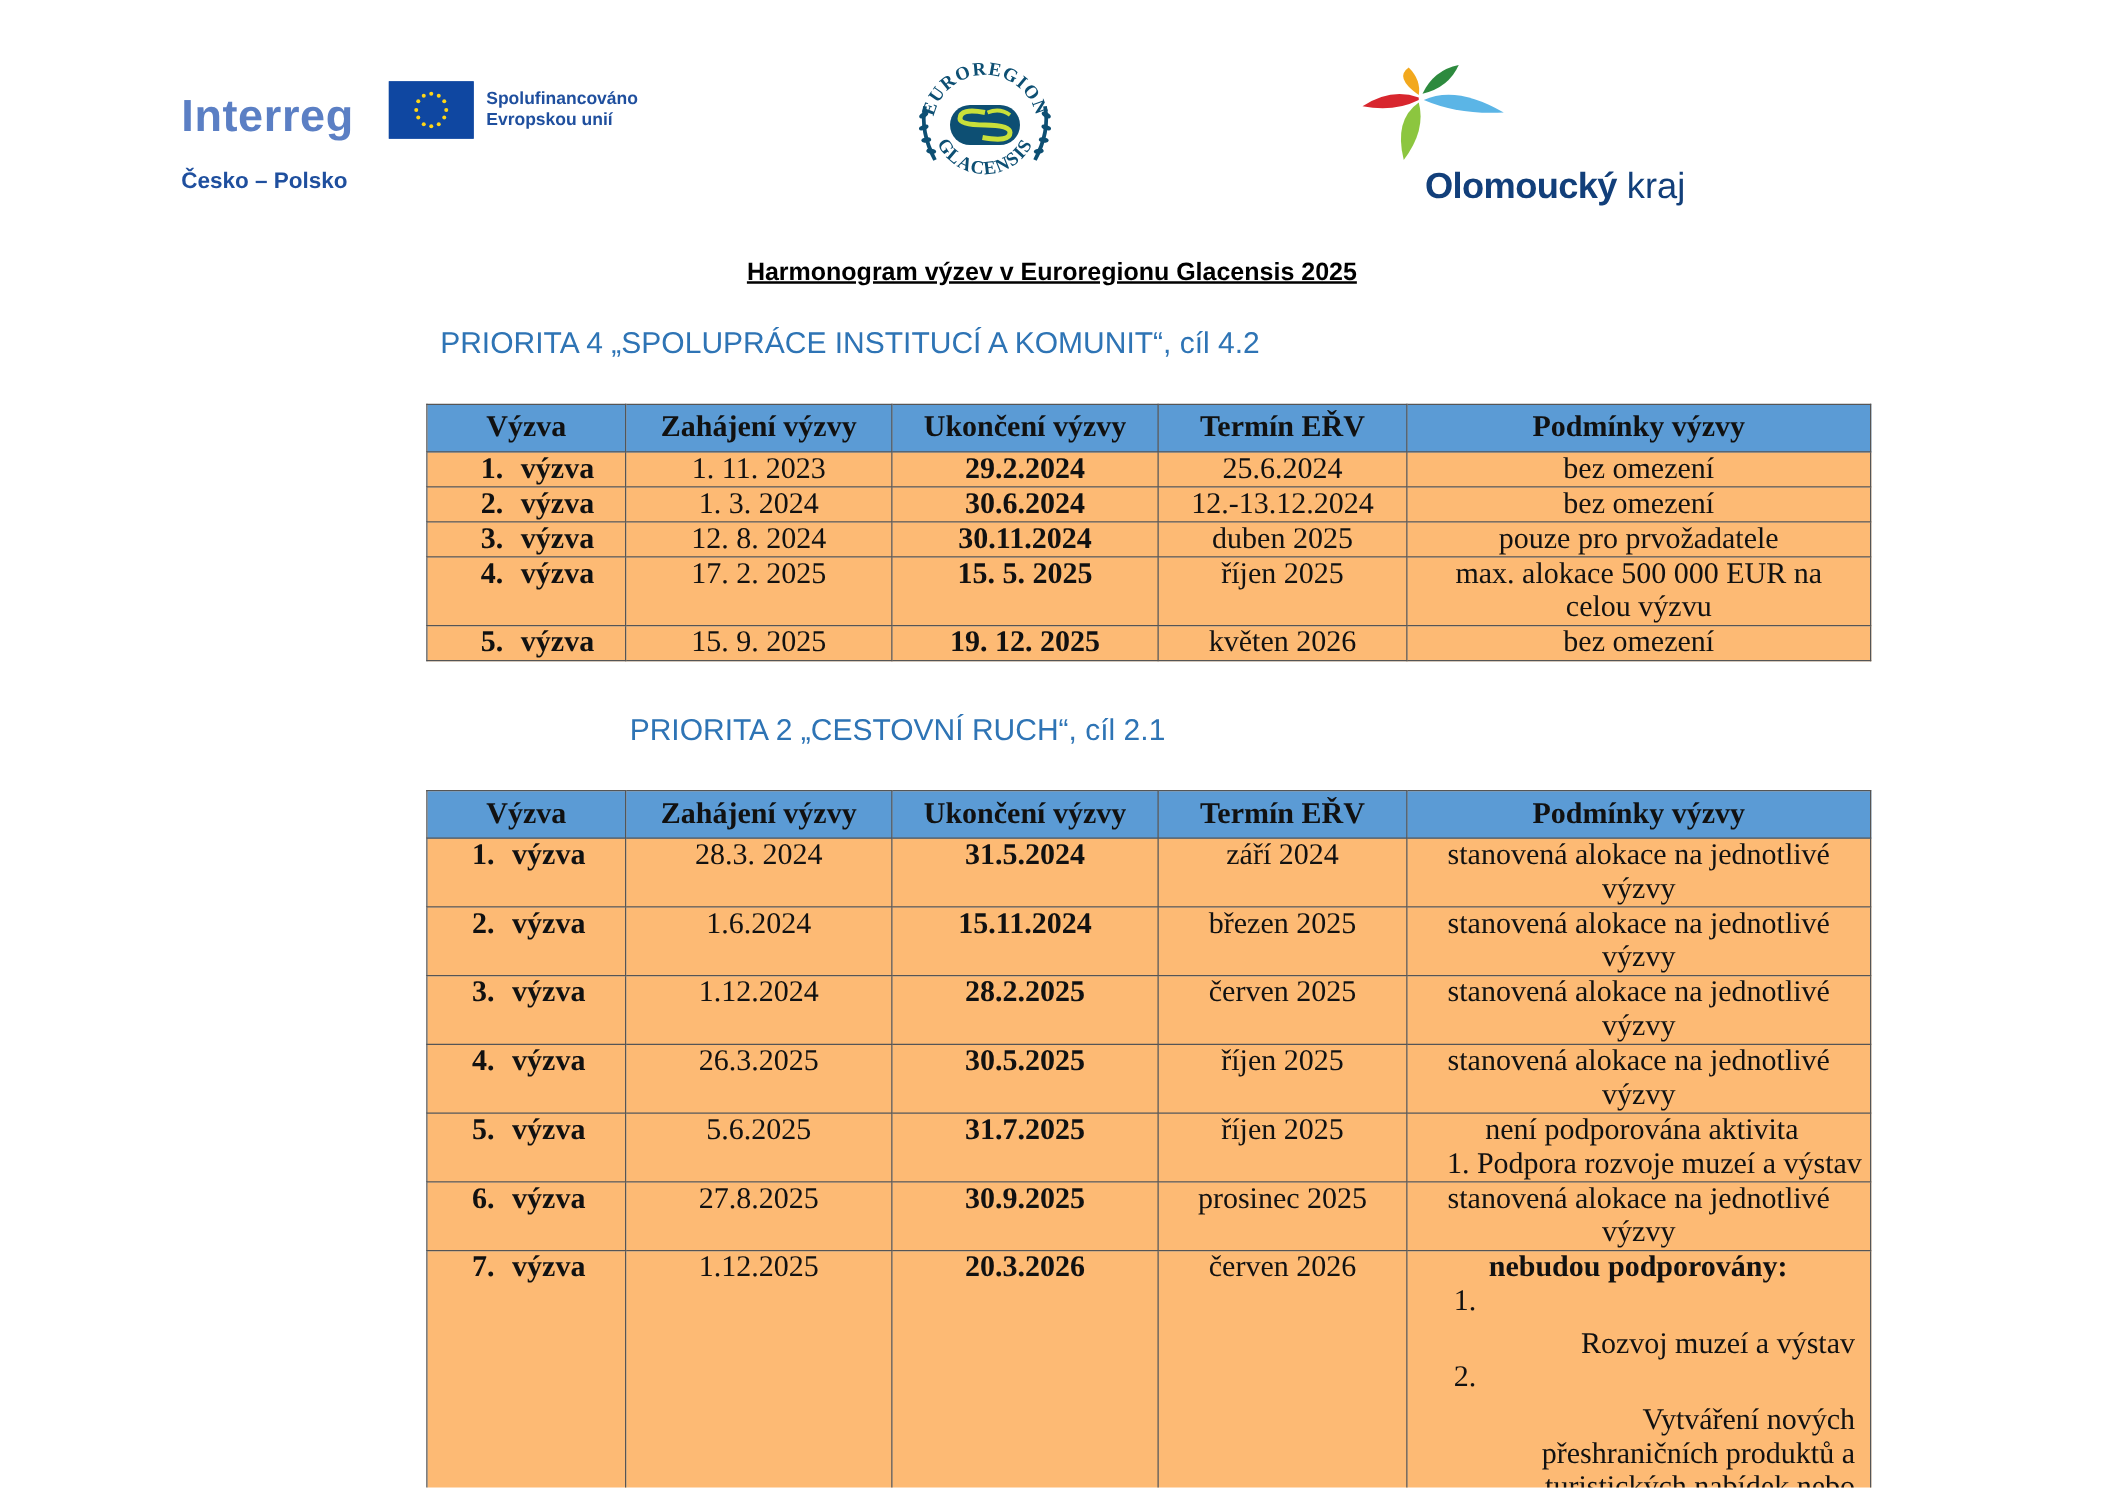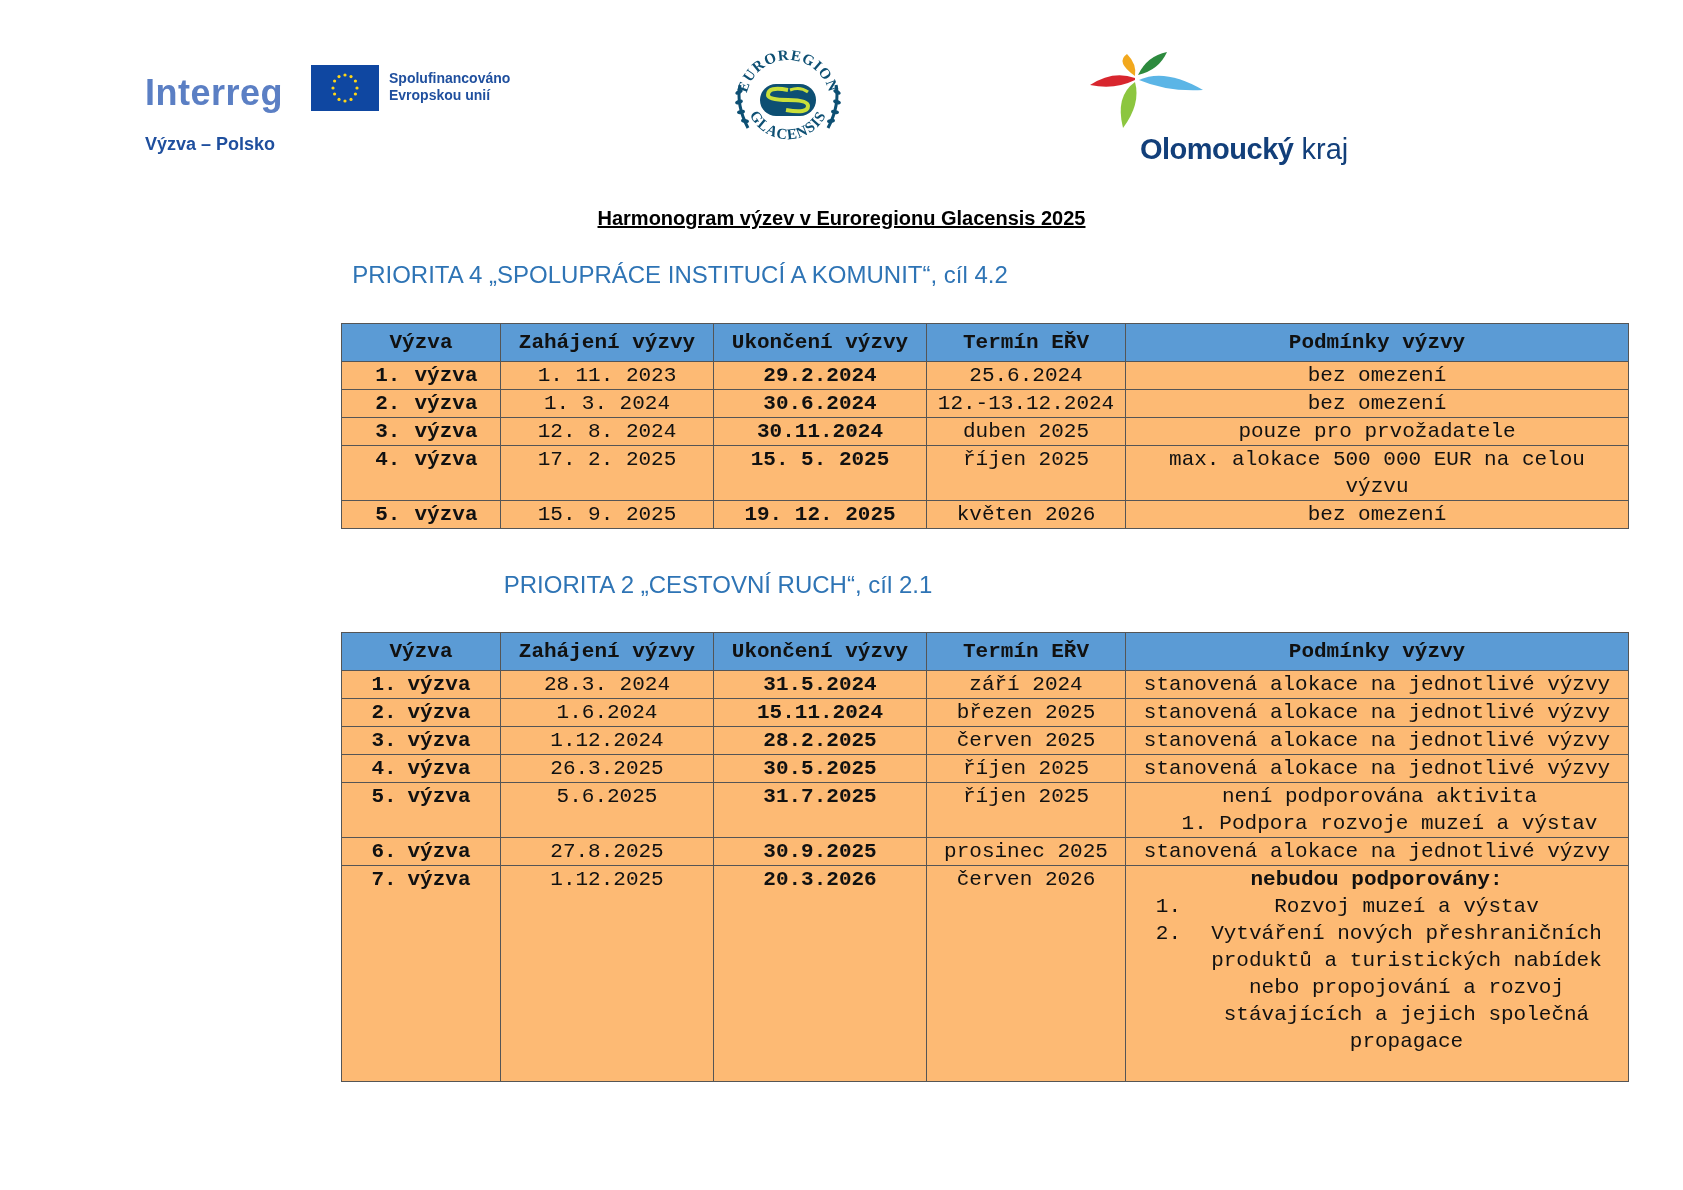--- a/index.html
+++ b/index.html
@@ -26,39 +26,39 @@
   .olomouc-text span.kraj { font-weight:normal; }
 
   
   .doc-title { left:0; width:1683px; top:207px; text-align:center; font-size:20px; font-weight:bold; text-decoration:underline; color:#000; }
   .prio { left:0; width:1360px; text-align:center; font-size:24px; color:#2e74b5; }
   .prio4 { top:261px; }
   .prio2 { top:571px;padding-left:38px; }
 
   
   table.grid {
-    position:absolute; left:341px; width:1288px; border-collapse:collapse;
-    font-family:Liberation Mono, monospace; font-size:21px; color:#111;
+    position:absolute; left:341px; width:1156px; border-collapse:collapse;
+    font-family:Liberation Serif, serif; font-size:24px; color:#111;
   }
   table.grid td, table.grid th {
     border:1px solid #555; padding:0 6px; vertical-align:top; line-height:27px;
   }
   table.grid th { background:#5b9bd5; font-weight:bold; height:37px; vertical-align:middle; text-align:center; }
   table.grid td { background:#fdba74; text-align:center; }
   .c1 { width:146px; } .c2 { width:200px; } .c3 { width:200px; } .c4 { width:186px; }
   td.vyzva { font-weight:bold; text-align:left; }
   td.vyzva .n { display:inline-block; width:36px; text-align:right; margin-right:14px; }
   td.bold { font-weight:bold; }
   td.left { text-align:left; }
   .t1 { top:323px; }
   .t2 { top:632px; }
   .listhead { font-weight:bold; }
   .li { display:flex; }
   .li .num { width:60px; text-align:right; padding-right:16px; box-sizing:border-box; flex:none; }
-  .li .txt { flex:1; text-align:center; }
+  .li .txt { flex:1; text-align:right;margin-top:34px; }
 </style>
 </head>
 <body>
 
 <div class="abs interreg-word">
   <span style="color:#5b7fc4">Int</span><span class="dark" style="color:#5b7fc4">erreg</span>
 </div>
 <div class="abs eu-flag">
   <svg width="68" height="46" viewBox="0 0 68 46">
     <rect width="68" height="46" fill="#0f47a1"></rect>
@@ -75,21 +75,21 @@
       <circle cx="22" cy="23" r="1.6"></circle>
         <circle cx="23.6" cy="16" r="1.6"></circle>
         <circle cx="28" cy="11.6" r="1.6"></circle>
     </g>
   </svg>
 </div>
 <div class="abs eu-text">
   <div>Spolufinancováno</div>
   <div>Evropskou unií</div>
 </div>
-<div class="abs cz-pl">Výzva – Polsko</div>
+<div class="abs cz-pl">Česko – Polsko</div>
 
 <div class="abs euroregion">
   <svg width="120" height="120" viewBox="0 0 120 120">
     <defs>
       <path id="arcTop" d="M 18 62 A 42 42 0 0 1 102 62"></path>
       <path id="arcBot" d="M 20 70 A 42 42 0 0 0 100 70"></path>
     </defs>
     <text font-family="Liberation Serif, serif" font-size="15" fill="#0d4f73" font-weight="bold" letter-spacing="1">
       <textPath href="#arcTop" startOffset="50%" text-anchor="middle">EUROREGION</textPath>
     </text>

